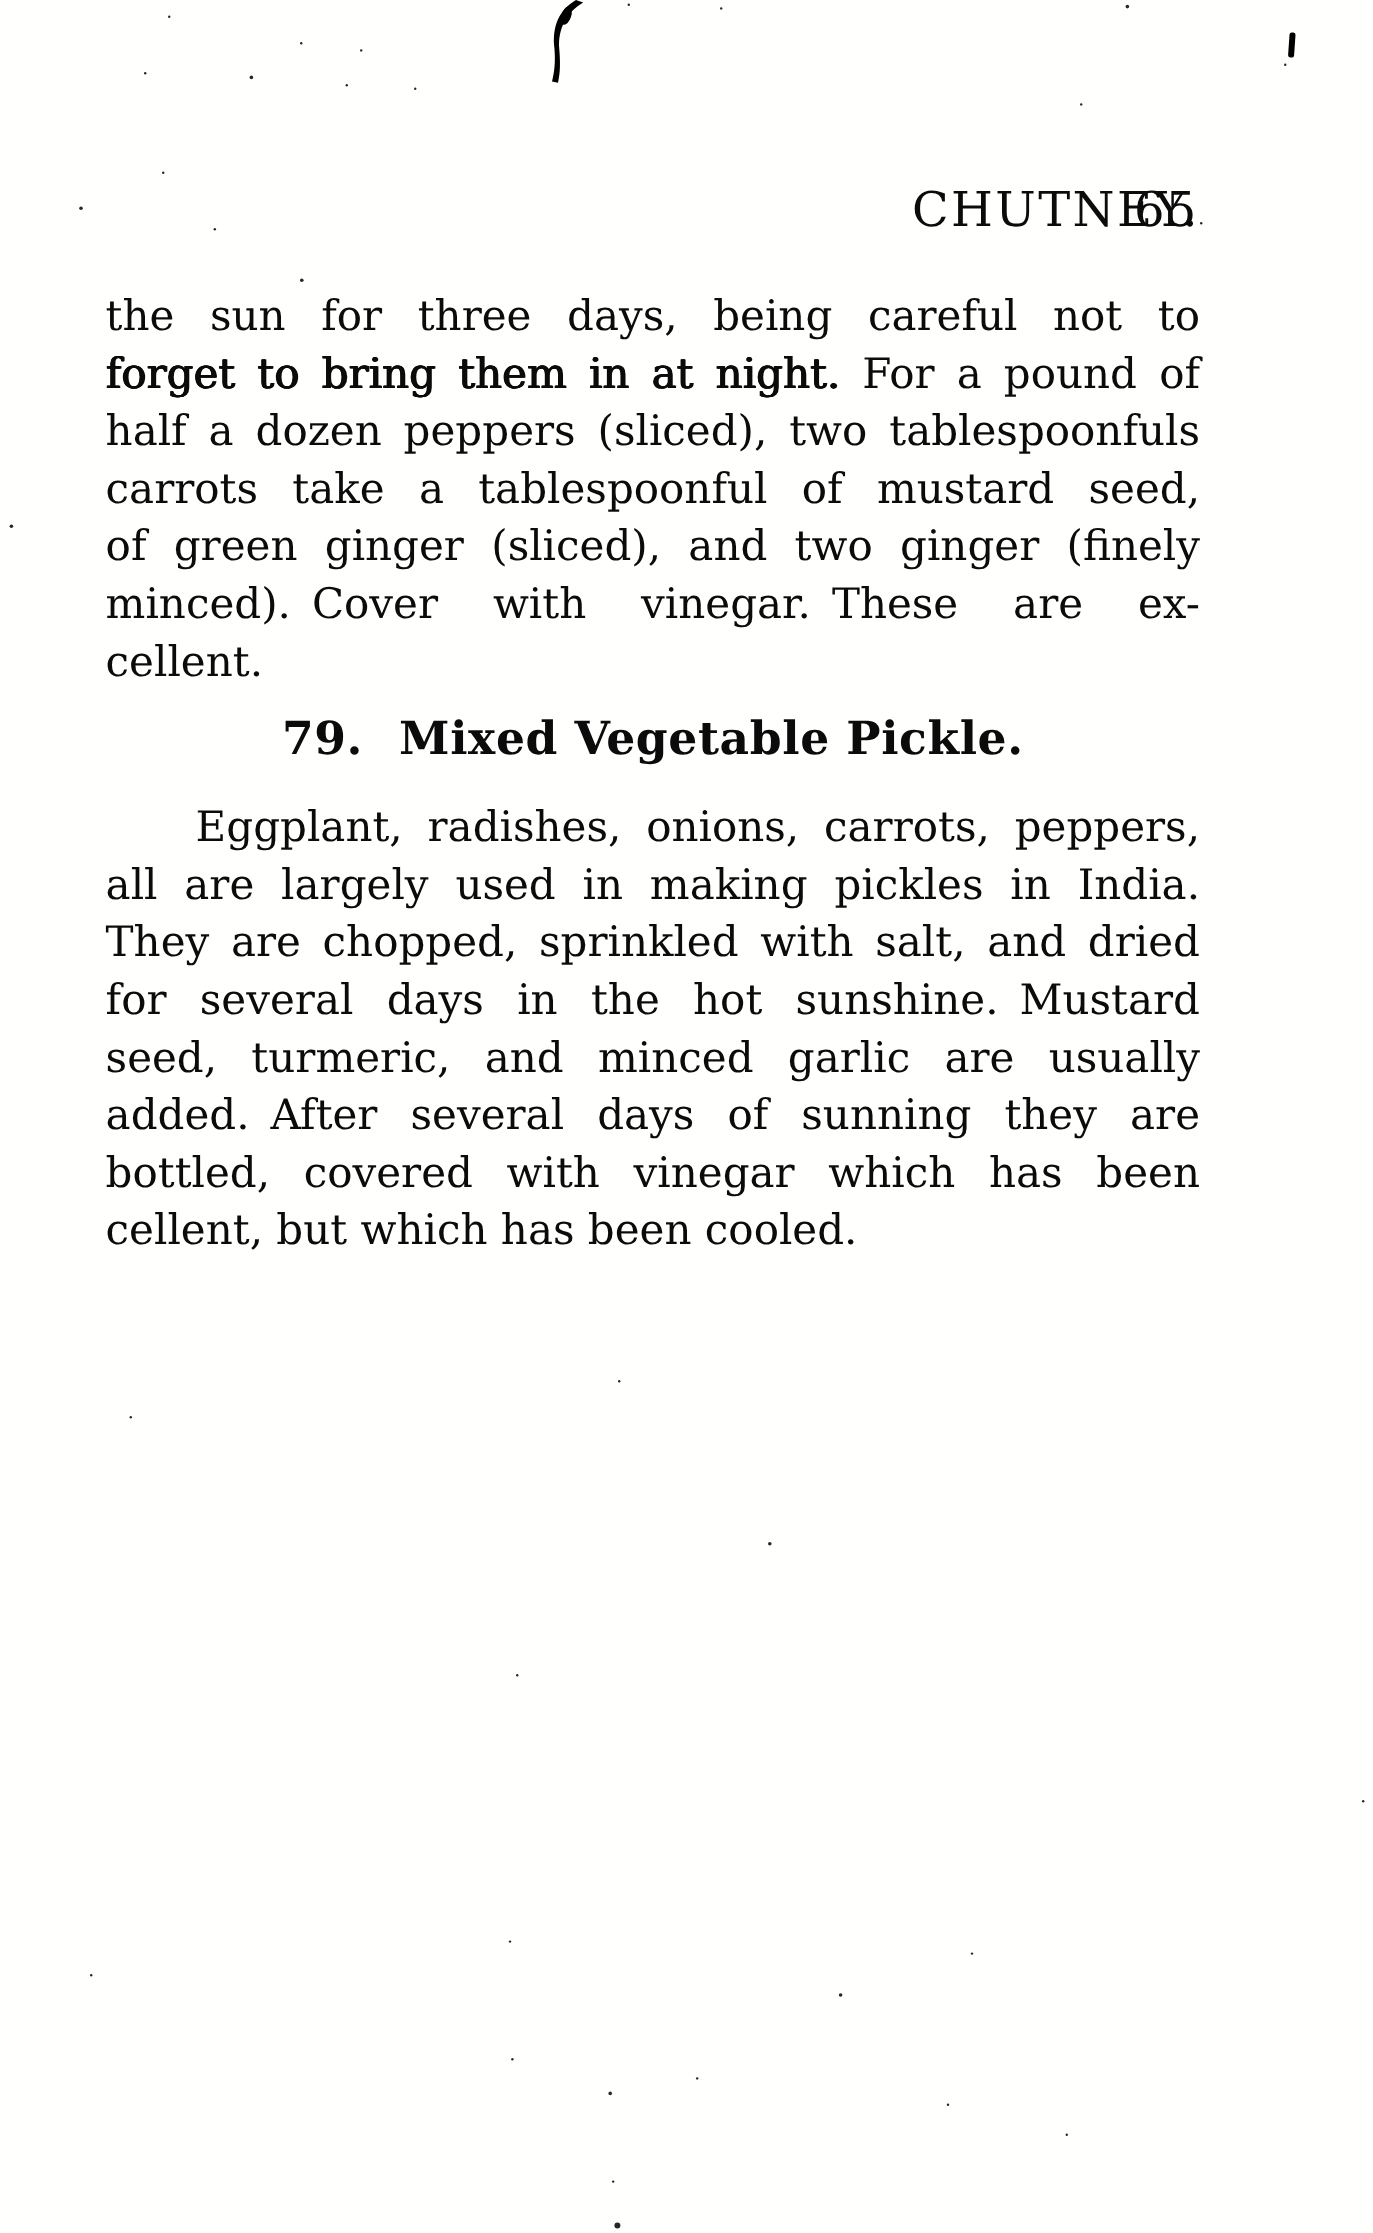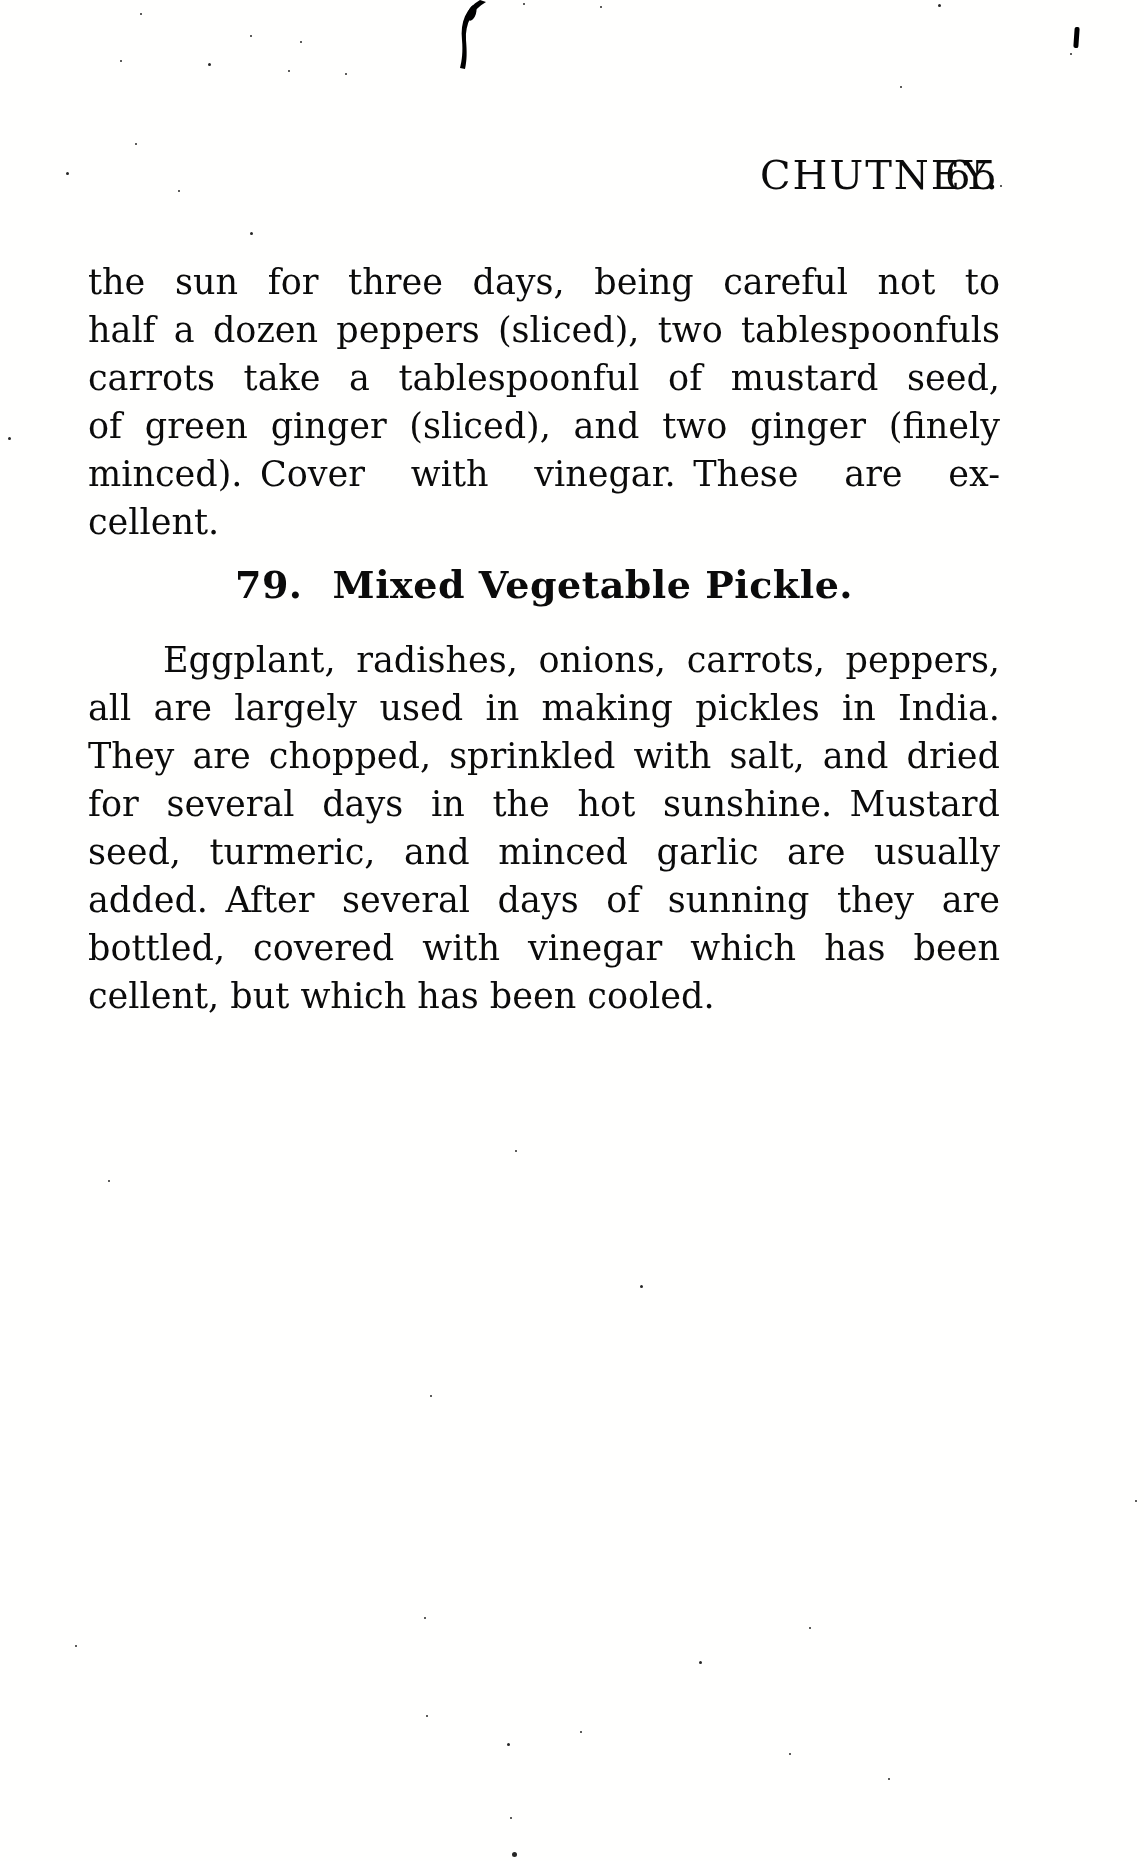--- a/index.html
+++ b/index.html
@@ -34,21 +34,21 @@
     top: 0;
     font-size: 40px;
     line-height: 54px;
     font-weight: normal;
     letter-spacing: 1px;
   }
   
   .body-col {
     position: absolute;
     left: 88px;
-    top: 258px;
+    top: 240px;
     width: 912px;
   }
   .para { margin: 0; padding: 0; }
   .line {
     font-size: 35px;
     line-height: 48px;
     text-align: justify;
     text-align-last: justify;
   }
   .line.last { text-align-last: left; }
@@ -102,20 +102,24 @@
 
   <div class="header-row">
     <span class="running-title">CHUTNEY.</span>
     <span class="page-num">65</span>
   </div>
 
   <div class="body-col">
 
     <div class="para">
       <div class="line">the sun for three days, being careful not to</div>
+      <div class="line">
+        <span class="heavy">forget to bring them in at night.</span>
+        <span>For a pound of</span>
+      </div>
       <div class="line">half a dozen peppers (sliced), two tablespoonfuls</div>
       <div class="line">carrots take a tablespoonful of mustard seed,</div>
       <div class="line">of green ginger (sliced), and two ginger (finely</div>
       <div class="line">minced). Cover with vinegar. These are ex-</div>
       <div class="line last">cellent.</div>
     </div>
 
     <h2 class="recipe-heading">
       <span class="num">79.</span><span>Mixed Vegetable Pickle.</span>
     </h2>

